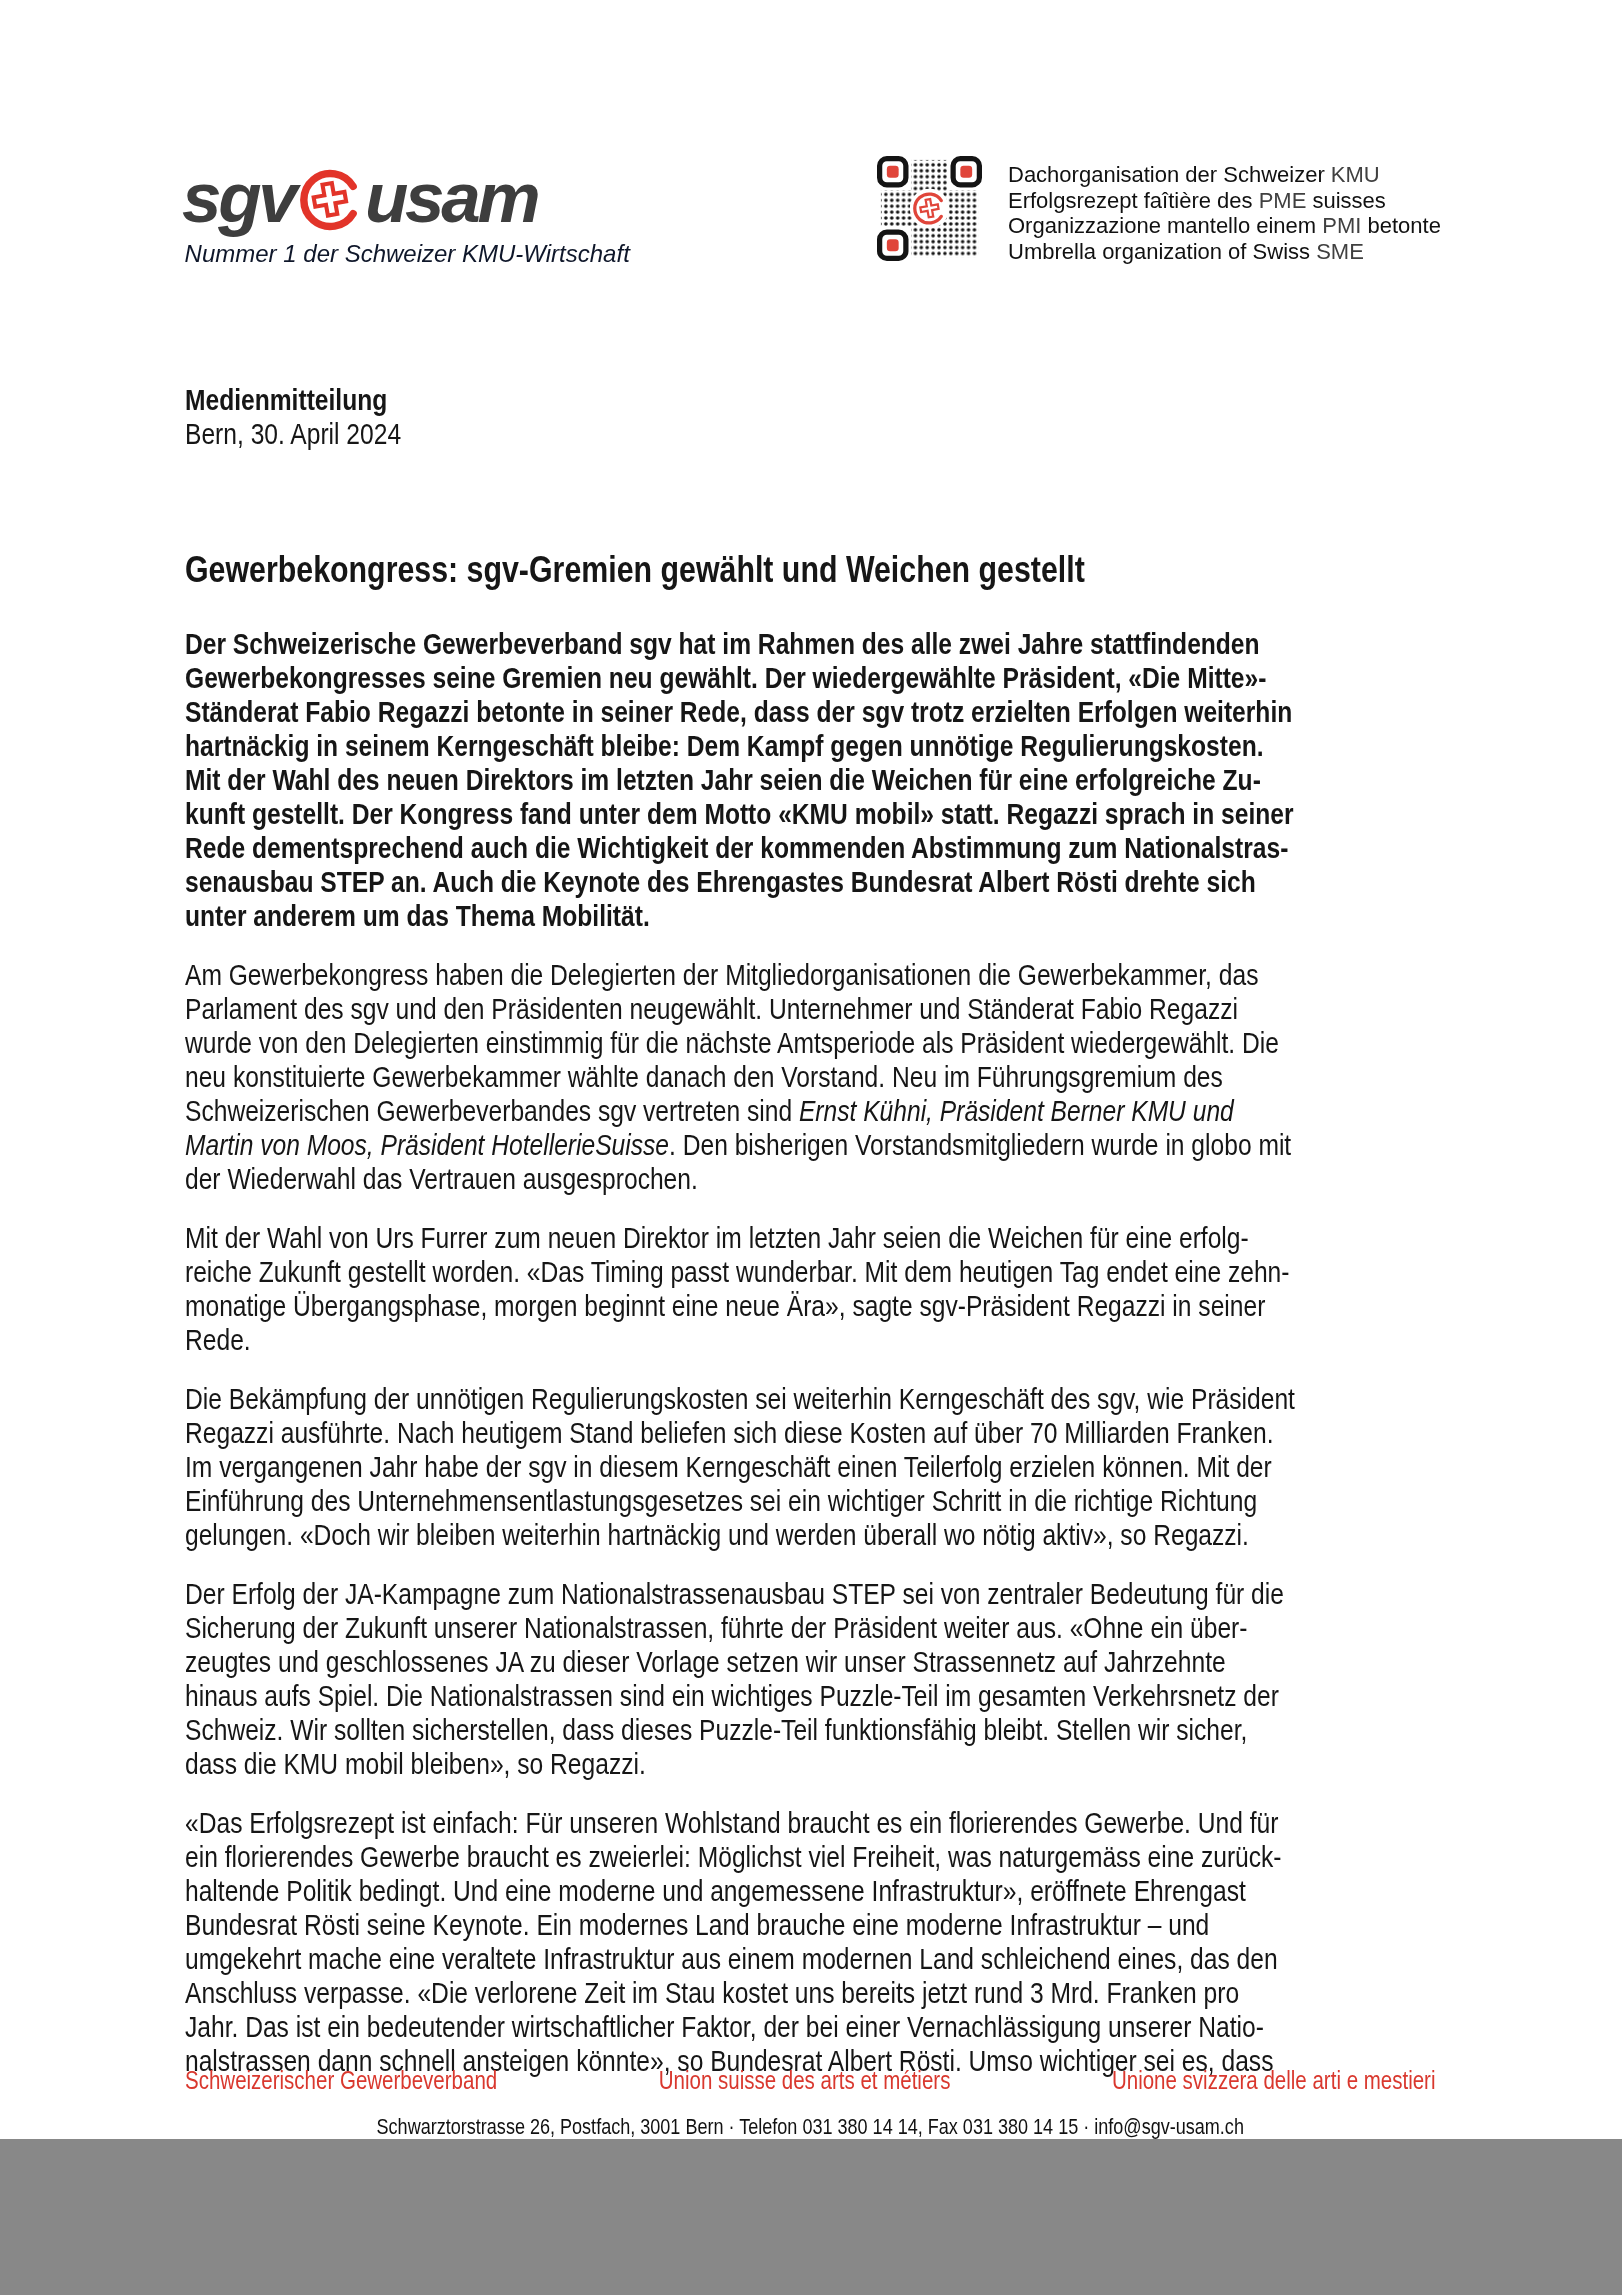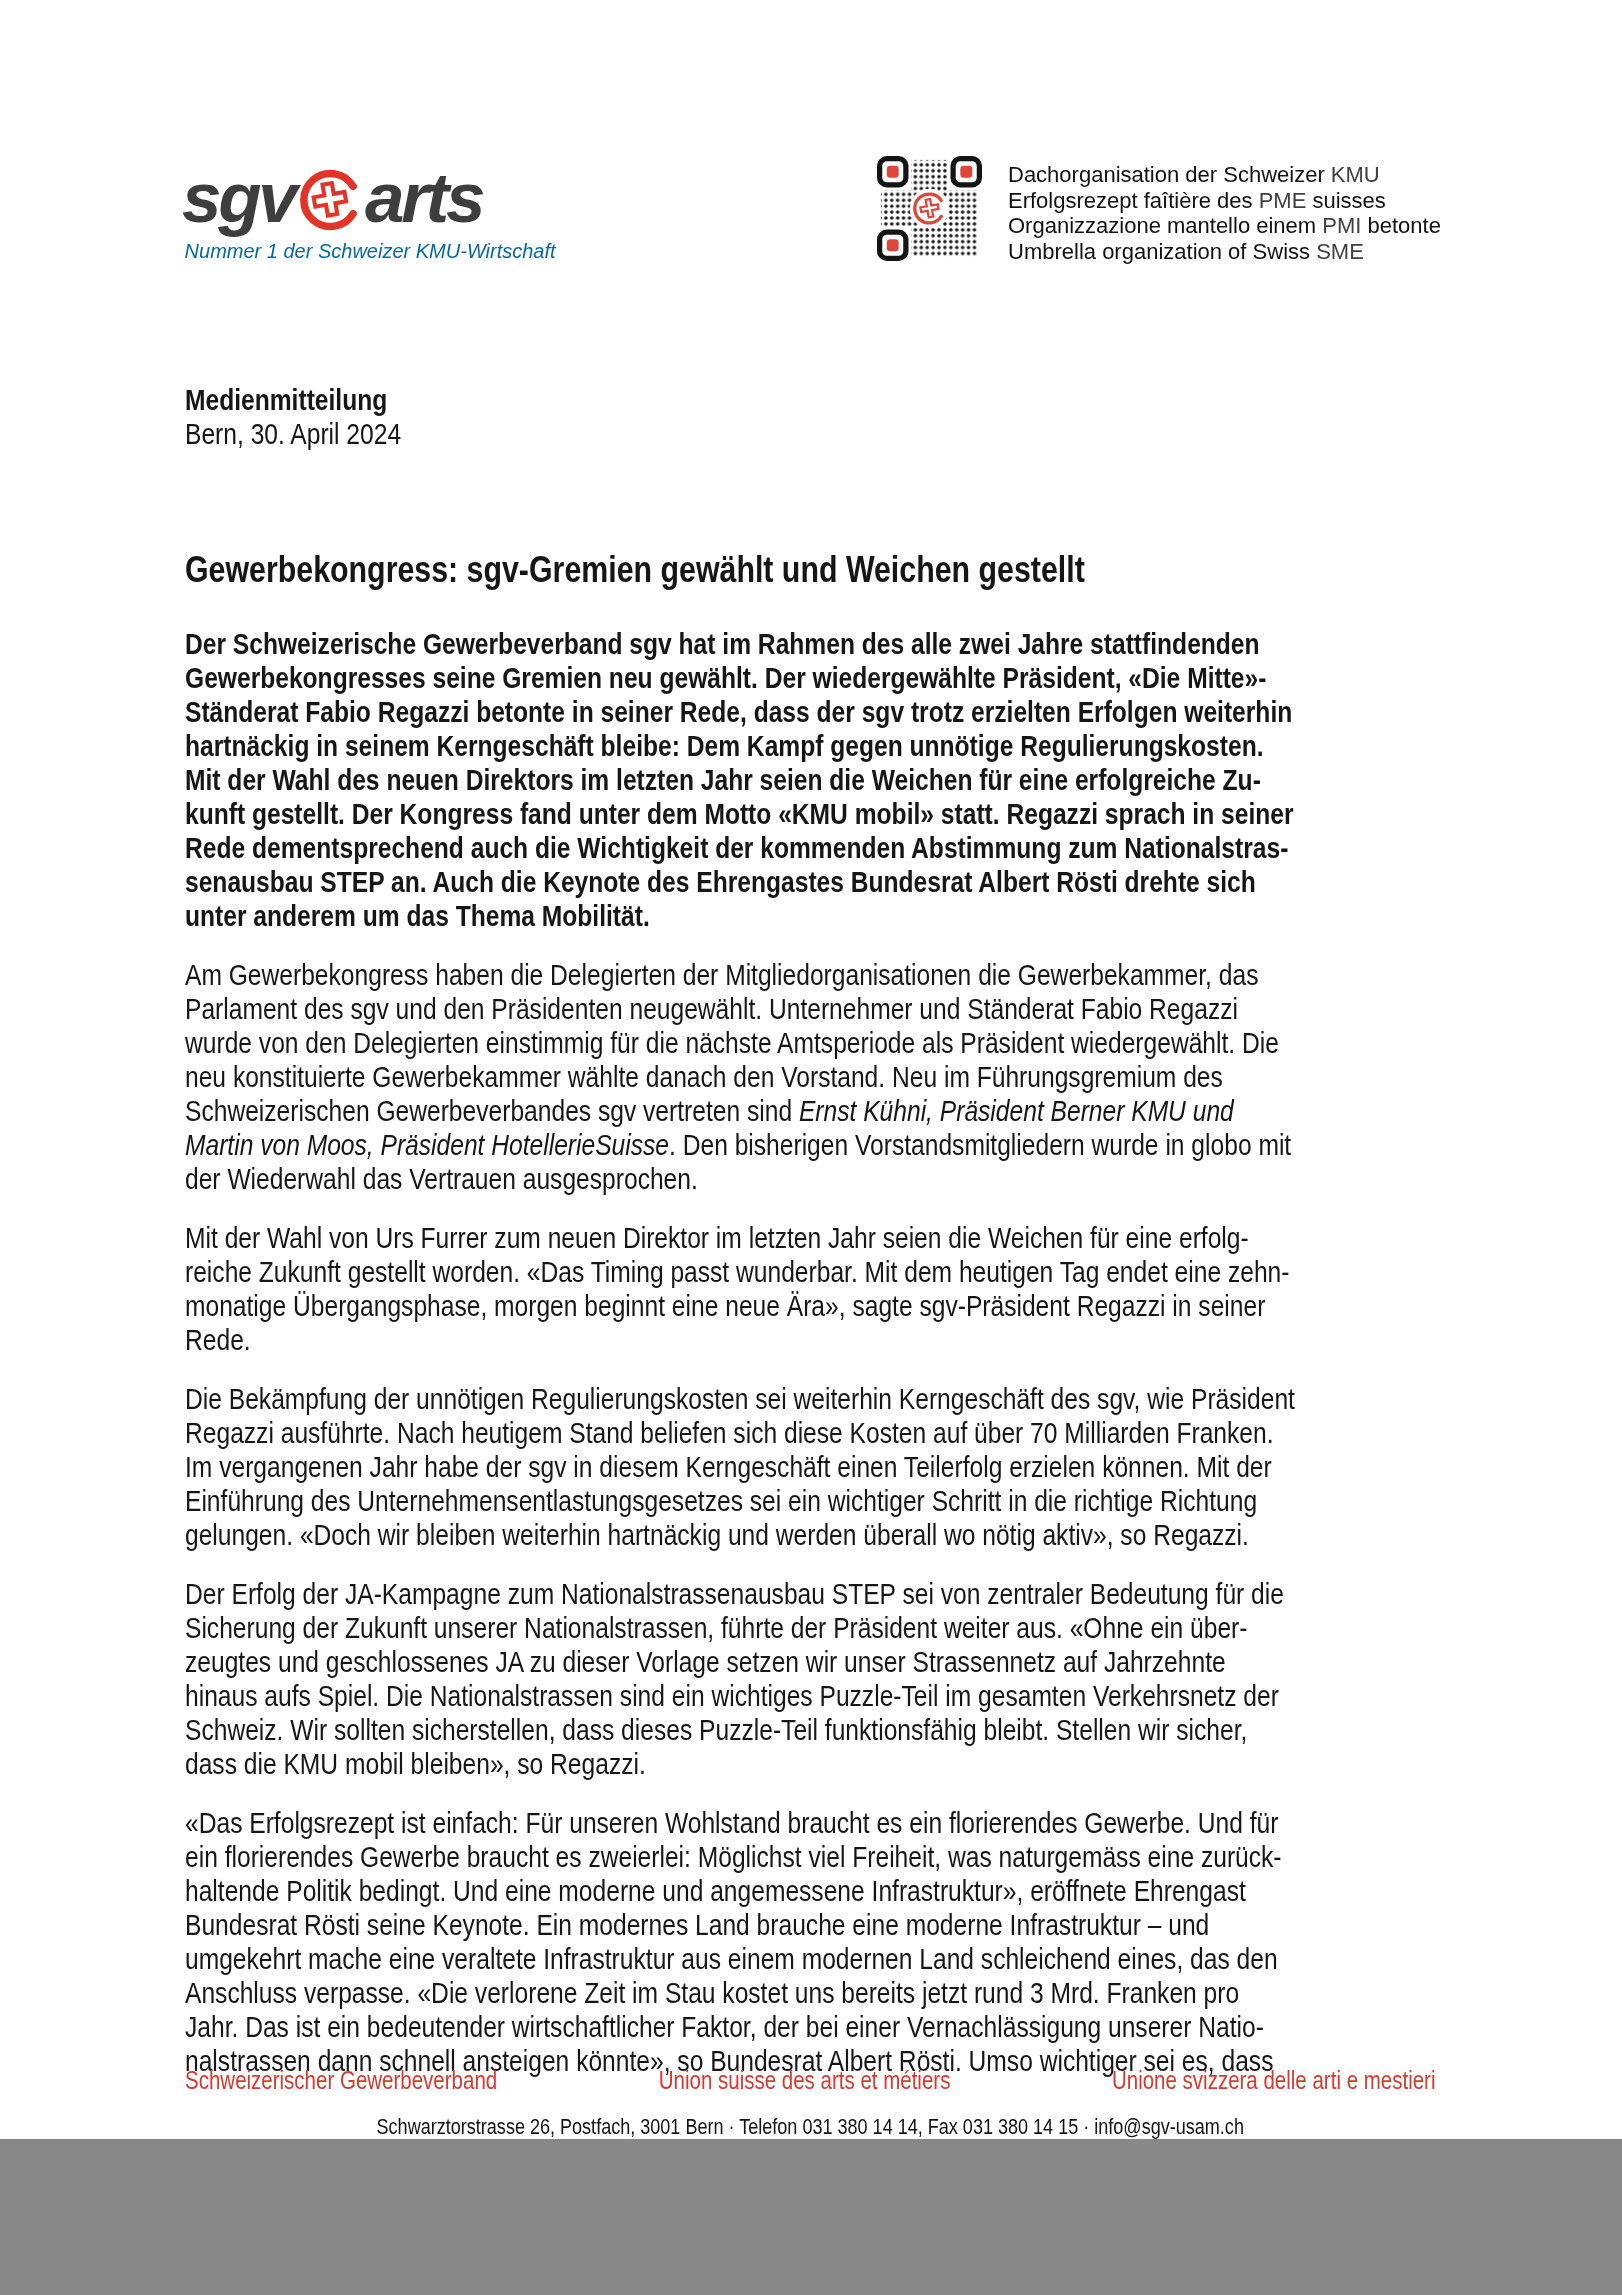--- a/index.html
+++ b/index.html
@@ -16,21 +16,21 @@
   
   .logo-block { position:absolute; left:182px; top:162px; }
   .logo-row { display:flex; align-items:center; }
   .logo-text {
     font-size:71px; font-style:italic; font-weight:bold;
     letter-spacing:-3.3px; color:#3e3e3e; line-height:1;
   }
   .logo-mark { width:68px; height:68px; margin:0 1.3px -5.2px 1.3px; }
   .logo-tagline {
     margin-top:6.5px; margin-left:2.6px;
-    font-size:20px; font-style:italic; color:#0369a1;
+    font-size:24px; font-style:italic; color:#0f172a;
   }
 
   
   .qr { position:absolute; left:877px; top:156px; width:105px; height:105px; }
   .org-header {
     position:absolute; left:1008px; top:162px;
     font-size:22px; line-height:25.5px; color:#111;
   }
   .red { color:#404040; }
 
@@ -71,21 +71,21 @@
 
   <div class="logo-block">
     <div class="logo-row">
       <span class="logo-text">sgv</span>
       <svg class="logo-mark" viewBox="0 0 100 100">
         <path d="M84 70 A 39 39 0 1 1 84 30" fill="none" stroke="#e23429" stroke-width="11" stroke-linecap="round"></path>
         <g transform="rotate(-10 50 50)">
           <path d="M43 26 h14 v16 h16 v14 h-16 v16 h-14 v-16 h-16 v-14 h16 z" fill="#ffffff" stroke="#e23429" stroke-width="6" stroke-linejoin="miter"></path>
         </g>
       </svg>
-      <span class="logo-text">arts</span>
+      <span class="logo-text">usam</span>
     </div>
     <div class="logo-tagline">Nummer 1 der Schweizer KMU-Wirtschaft</div>
   </div>
 
   <svg class="qr" viewBox="0 0 160 160">
     <defs>
       <pattern id="qrdots" width="9" height="9" patternUnits="userSpaceOnUse">
         <circle cx="4.5" cy="4.5" r="2.7" fill="#141414"></circle>
       </pattern>
     </defs>

